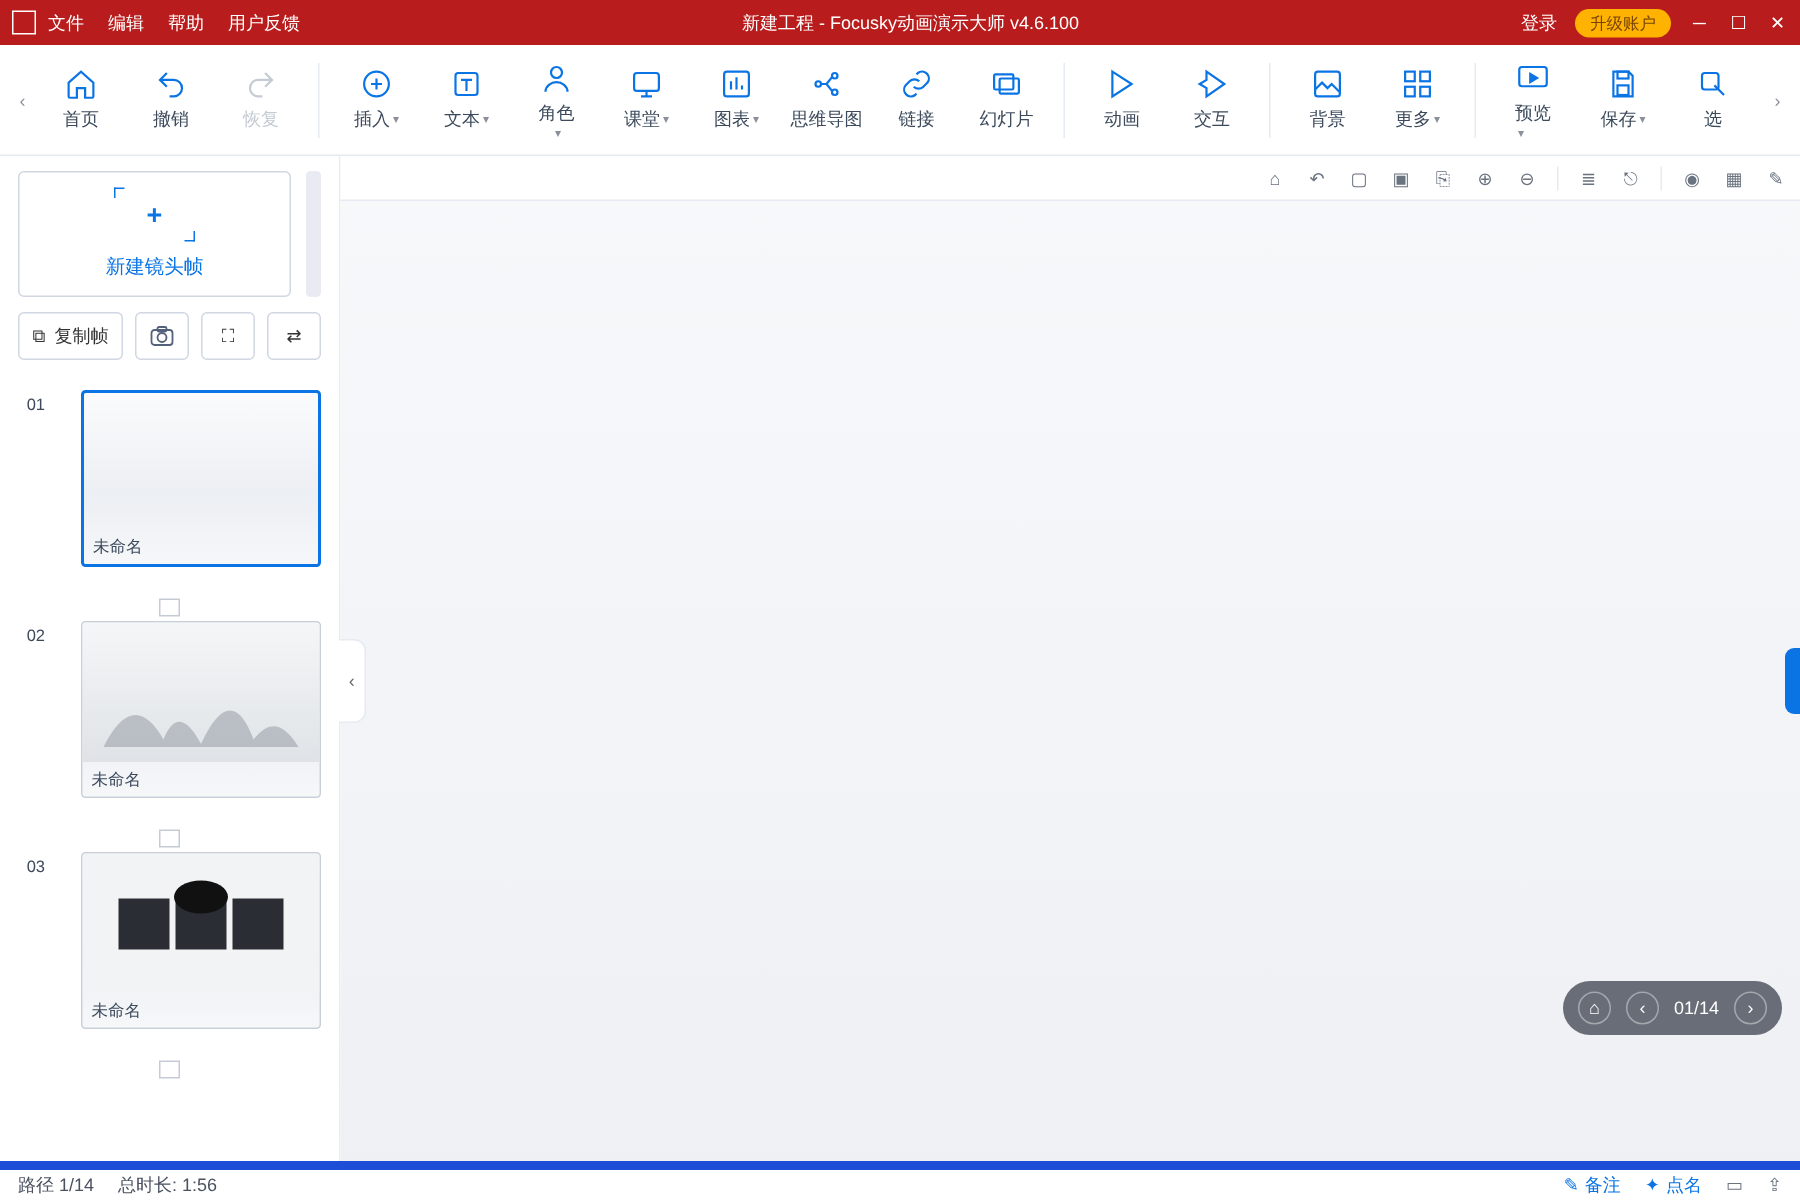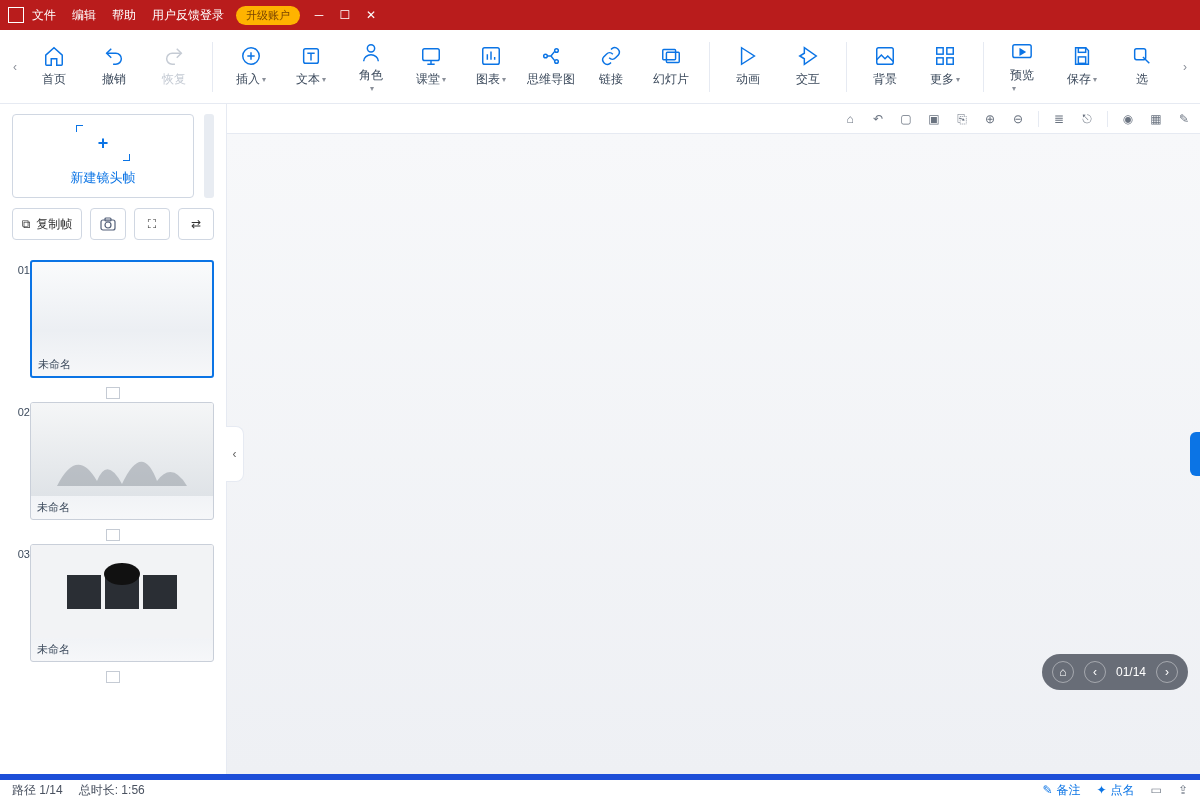--- a/index.html
+++ b/index.html
@@ -30,21 +30,21 @@
 .newframe .plusbox::before { top:0; left:0; border-right:none; border-bottom:none; }
 .newframe .plusbox::after { bottom:0; right:0; border-left:none; border-top:none; }
 .newframe .plus { color:#0b74e5; font-size:18px; font-weight:bold; }
 .newframe .txt { color:#0b74e5; font-size:13px; }
 .vscroll { width:10px; height:84px; background:#e8ecf2; border-radius:3px; }
 .actrow { display:flex; gap:8px; padding:0 12px 12px; }
 .actbtn { border:1px solid #d0d7e2; border-radius:4px; height:32px; display:flex; align-items:center; justify-content:center; cursor:pointer; background:#fff; }
 .actbtn.wide { flex:1; gap:6px; padding:0 8px; }
 .actbtn.sq { width:36px; }
 .slides { flex:1; overflow:auto; padding:8px 12px 0; }
-.slide-item { display:flex; gap:0; margin-bottom:6px; }
+.slide-item { display:flex; gap:24px; margin-bottom:18px; }
 .slide-num { width:18px; text-align:right; font-size:11px; color:#3c4a5c; padding-top:4px; }
 .slide-thumb { flex:1; border:1px solid #c9cfd9; border-radius:3px; overflow:hidden; background:linear-gradient(180deg,#fafbfc,#eceff3 60%,#f6f7f9); height:118px; display:flex; flex-direction:column; }
 .slide-item.active .slide-thumb { border:2px solid #0b74e5; }
 .slide-thumb .img { flex:1; display:flex; align-items:center; justify-content:center; color:#aaa; font-size:10px; }
 .slide-thumb .cap { padding:4px 6px; font-size:11px; color:#3c4a5c; background:transparent; }
 .slide-div { height:18px; display:flex; align-items:center; justify-content:center; color:#aeb4c0; }
 .slide-div .sq { width:14px; height:12px; border:1px solid #c5cbd4; }
 .canvas-area { flex:1; display:flex; flex-direction:column; background:#fff; position:relative; }
 .canvasbar { height:30px; border-bottom:1px solid #e6eaf2; display:flex; align-items:center; justify-content:flex-end; padding:0 8px; gap:12px; color:#6a7380; }
 .cbar-sep { width:1px; height:16px; background:#e6eaf2; }
@@ -70,20 +70,21 @@
 <body>
 
 <div class="titlebar">
   <div class="logo"></div>
   <div class="menu">
     <span>文件</span>
     <span>编辑</span>
     <span>帮助</span>
     <span>用户反馈</span>
   </div>
+  <div class="title">新建工程 - Focusky动画演示大师  v4.6.100</div>
   <div class="right">
     <span>登录</span>
     <span class="upgrade">升级账户</span>
     <span class="win-btn">─</span>
     <span class="win-btn">☐</span>
     <span class="win-btn">✕</span>
   </div>
 </div>
 
 <div class="toolbar">

